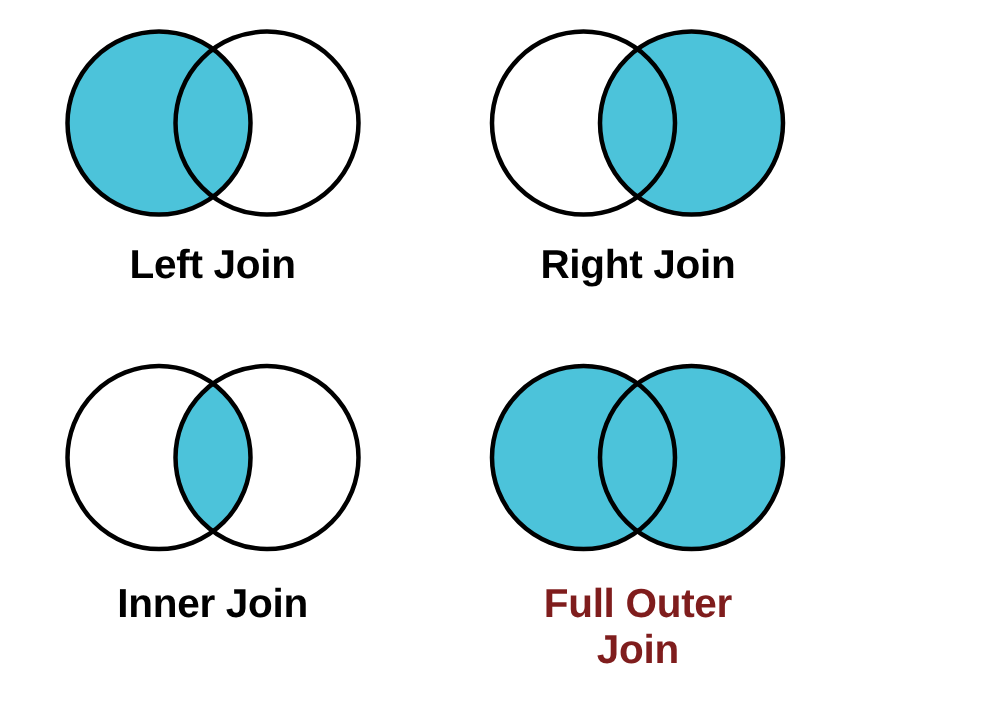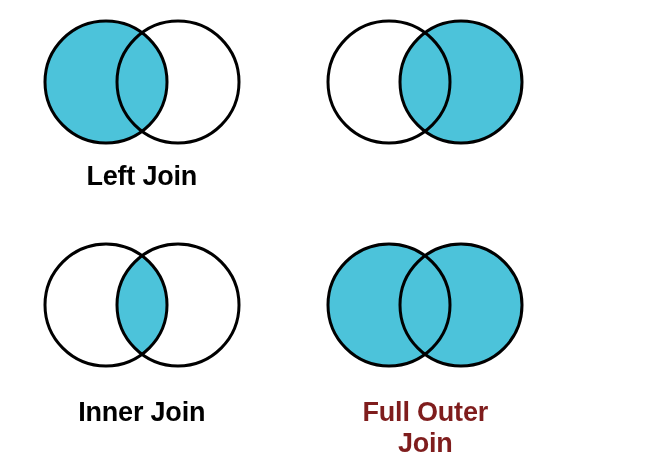--- a/index.html
+++ b/index.html
@@ -51,21 +51,21 @@
     font-family: "Liberation Sans", sans-serif;
     font-weight: bold;
     font-size: 27px;
     line-height: 1.16;
     color: #000000;
     text-align: center;
     letter-spacing: -0.2px;
     white-space: pre-line;
   }
   .cell-bottom .join-label {
-    margin-top: 24px;
+    margin-top: 14px;
   }
 </style>
 </head>
 <body style="background: rgb(255, 255, 255);">
 
 <div class="board">
 
   <div class="cell cell-top">
     <div class="venn-wrap">
       <svg viewBox="0 0 210 136" xmlns="http://www.w3.org/2000/svg">
@@ -103,20 +103,21 @@
         </defs>
         <circle cx="69" cy="68" r="61" fill="#ffffff"></circle>
         <circle cx="141" cy="68" r="61" fill="#4cc3da"></circle>
         <g clip-path="url(#clipA-rj)">
           <circle cx="141" cy="68" r="61" fill="#4cc3da"></circle>
         </g>
         <circle cx="69" cy="68" r="61" fill="none" stroke="#000000" stroke-width="3"></circle>
         <circle cx="141" cy="68" r="61" fill="none" stroke="#000000" stroke-width="3"></circle>
       </svg>
     </div>
+    <div class="join-label" style="color: rgb(0, 0, 0);">Right Join</div>
   </div>
 
   <div class="cell cell-bottom">
     <div class="venn-wrap">
       <svg viewBox="0 0 210 136" xmlns="http://www.w3.org/2000/svg">
         <defs>
           <clipPath id="clipA-ij">
               <circle cx="69" cy="68" r="61"></circle>
             </clipPath>
         </defs>

